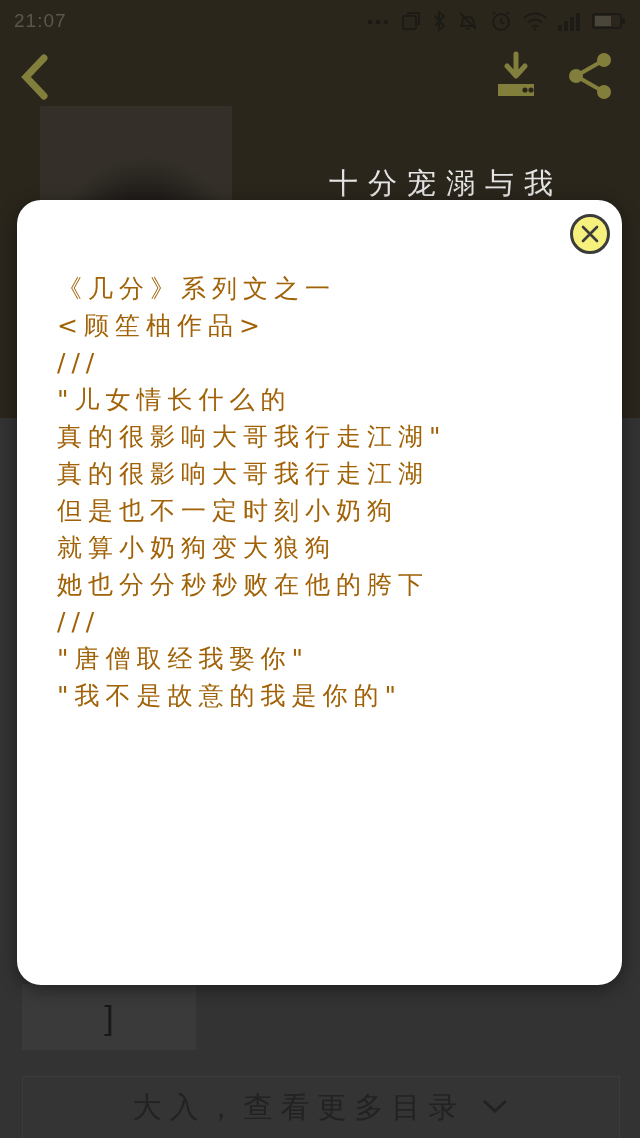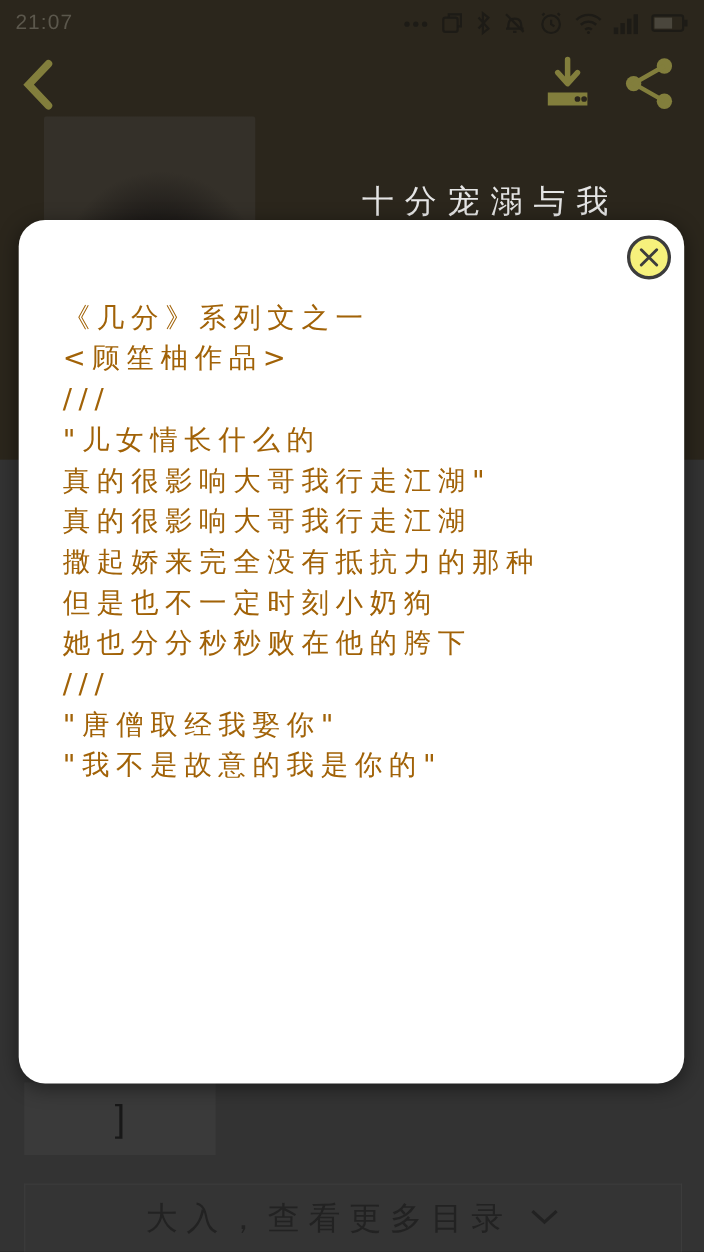--- a/index.html
+++ b/index.html
@@ -178,22 +178,22 @@
           <path d="M4 4l14 14M18 4L4 18"></path>
         </svg>
     </div>
     <div class="modal-body">
       <p>《几分》系列文之一</p>
       <p>&lt;顾笙柚作品&gt;</p>
       <p>///</p>
       <p>"儿女情长什么的</p>
       <p>真的很影响大哥我行走江湖"</p>
       <p>真的很影响大哥我行走江湖</p>
-      <p>撒起娇来完全没有抵抗力的那种</p>
       <p>但是也不一定时刻小奶狗</p>
+      <p>就算小奶狗变大狼狗</p>
       <p>她也分分秒秒败在他的胯下</p>
       <p>///</p>
       <p>"唐僧取经我娶你"</p>
       <p>"我不是故意的我是你的"</p>
     </div>
   </div>
 
 </div>
 
 </body></html>

